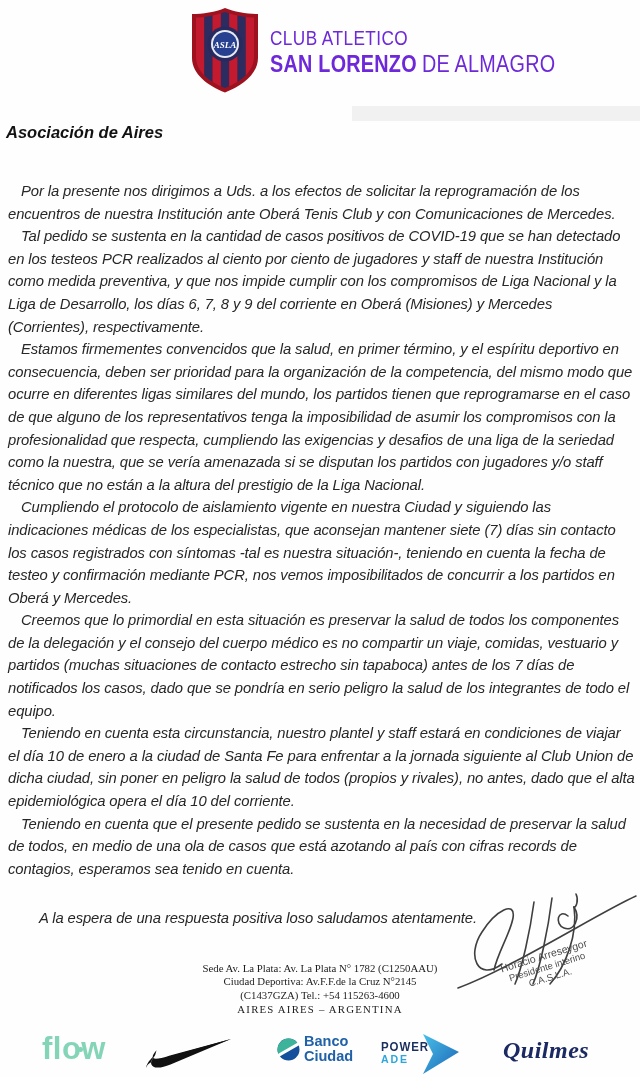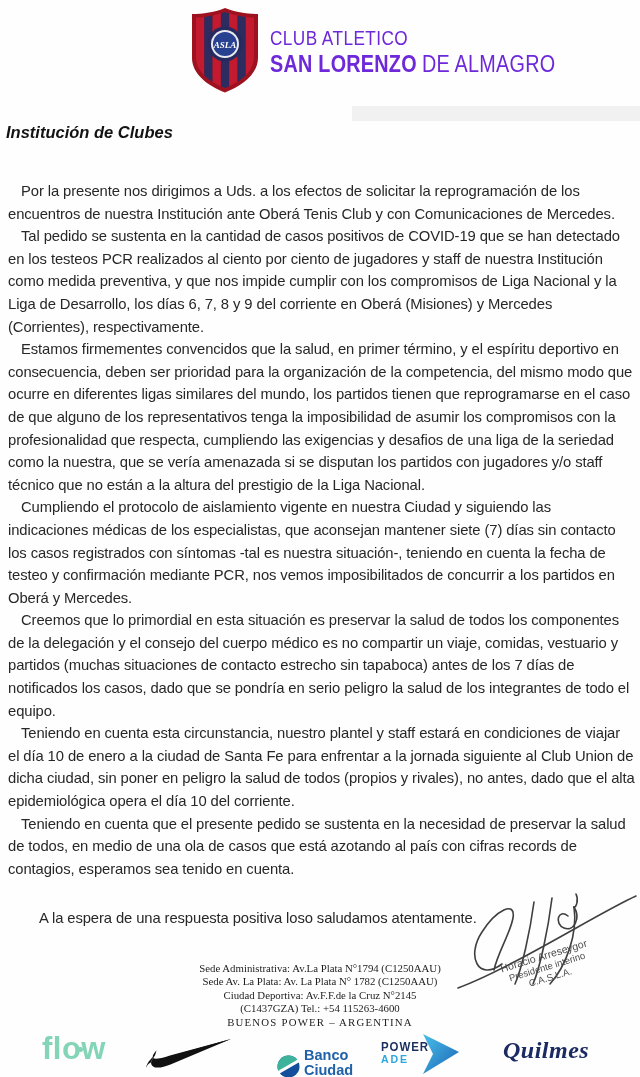--- a/index.html
+++ b/index.html
@@ -21,42 +21,42 @@
                background:#ededed; opacity:.8; }
   .date-line {
     position:absolute; left:334px; top:80px; white-space:nowrap;
     font-style:italic; font-weight:bold; font-size:17px; color:#14171c;
   }
   
   .addressee { position:absolute; left:6px; top:119px;
     font-weight:bold; font-style:italic; font-size:16.5px; line-height:27px; color:#121212; }
   
   .body-text { position:absolute; left:8px; top:180px; width:627px;
-    font-size:14.8px; line-height:22.6px; color:#272727;
+    font-style:italic; font-size:14.8px; line-height:22.6px; color:#272727;
     letter-spacing:-.1px; }
   .body-text p { margin:0; text-indent:13px; }
   .closing { margin-top:27px !important; text-indent:31px !important; }
   
   .signature-wrap { position:absolute; left:448px; top:876px; width:192px; height:150px; }
   .sig-caption { position:absolute; left:34px; top:74px; width:130px;
     transform:rotate(-17deg); transform-origin:center;
     font-size:9.5px; line-height:11px; color:#4c4c4c; text-align:center; }
   .sig-caption .sig-name { font-size:10.5px; }
   
   .footer-address { position:absolute; left:0; top:962px; width:640px; text-align:center;
     font-family:"Liberation Serif", serif; font-size:10.8px; line-height:13.4px; color:#1c1c1c; }
   .footer-address div:last-child { letter-spacing:1.2px; margin-top:.5px; }
   
   .sponsors { position:absolute; left:0; top:1031px; width:640px; height:46px; }
   .logo-flow { position:absolute; left:42px; top:0px; font-size:31px; font-weight:bold;
     letter-spacing:.5px; color:#84d5b7; }
   .flow-dot { position:absolute; left:36px; top:16px; width:4.5px; height:4.5px;
     border-radius:50%; background:#84d5b7; }
   .logo-nike { position:absolute; left:146px; top:7px; }
-  .logo-banco { position:absolute; left:277px; top:3px; display:flex; align-items:flex-end;margin-top:14px; }
+  .logo-banco { position:absolute; left:277px; top:3px; display:flex; align-items:center; }
   .banco-text { margin-left:4px; font-size:14.5px; line-height:15px; font-weight:bold; color:#2061a8; }
   .logo-powerade { position:absolute; left:381px; top:3px; width:78px; height:40px; }
   .pw-top { position:absolute; left:0; top:6px; font-size:12.5px; font-weight:bold;
     letter-spacing:1px; color:#1b2f5e; transform:scaleX(.92); transform-origin:left; }
   .pw-bottom { position:absolute; left:0; top:19px; font-size:11.5px; font-weight:bold;
     letter-spacing:2px; color:#2ba7dd; transform:scaleX(.92); transform-origin:left; }
   .pw-arrow { position:absolute; left:34px; top:-2px; }
   .logo-quilmes { position:absolute; left:503px; top:6px;
     font-family:"Liberation Serif", serif; font-style:italic; font-weight:bold;
     font-size:24px; color:#1c2a63; letter-spacing:.5px; }
@@ -94,21 +94,21 @@
 
   <div class="wordmark">
     <span class="wm-line1">CLUB ATLETICO</span>
     <span class="wm-line2">
       <span class="wm-bold">SAN LORENZO</span><span class="wm-light">DE ALMAGRO</span>
     </span>
   </div>
 
 
   <div class="addressee">
-    <div>Institución de Clubes</div>
+    <div>Asociación de Aires</div>
   </div>
 
   <div class="body-text">
     <p>Por la presente nos dirigimos a Uds. a los efectos de solicitar la reprogramación de los encuentros de nuestra Institución ante Oberá Tenis Club y con Comunicaciones de Mercedes.</p>
     <p>Tal pedido se sustenta en la cantidad de casos positivos de COVID-19 que se han detectado en los testeos PCR realizados al ciento por ciento de jugadores y staff de nuestra Institución como medida preventiva, y que nos impide cumplir con los compromisos de Liga Nacional y la Liga de Desarrollo, los días 6, 7, 8 y 9 del corriente en Oberá (Misiones) y Mercedes (Corrientes), respectivamente.</p>
     <p>Estamos firmementes convencidos que la salud, en primer término, y el espíritu deportivo en consecuencia, deben ser prioridad para la organización de la competencia, del mismo modo que ocurre en diferentes ligas similares del mundo, los partidos tienen que reprogramarse en el caso de que alguno de los representativos tenga la imposibilidad de asumir los compromisos con la profesionalidad que respecta, cumpliendo las exigencias y desafios de una liga de la seriedad como la nuestra, que se vería amenazada si se disputan los partidos con jugadores y/o staff técnico que no están a la altura del prestigio de la Liga Nacional.</p>
     <p>Cumpliendo el protocolo de aislamiento vigente en nuestra Ciudad y siguiendo las indicaciones médicas de los especialistas, que aconsejan mantener siete (7) días sin contacto los casos registrados con síntomas -tal es nuestra situación-, teniendo en cuenta la fecha de testeo y confirmación mediante PCR, nos vemos imposibilitados de concurrir a los partidos en Oberá y Mercedes.</p>
     <p>Creemos que lo primordial en esta situación es preservar la salud de todos los componentes de la delegación y el consejo del cuerpo médico es no compartir un viaje, comidas, vestuario y partidos (muchas situaciones de contacto estrecho sin tapaboca) antes de los 7 días de notificados los casos, dado que se pondría en serio peligro la salud de los integrantes de todo el equipo.</p>
     <p>Teniendo en cuenta esta circunstancia, nuestro plantel y staff estará en condiciones de viajar el día 10 de enero a la ciudad de Santa Fe para enfrentar a la jornada siguiente al Club Union de dicha ciudad, sin poner en peligro la salud de todos (propios y rivales), no antes, dado que el alta epidemiológica opera el día 10 del corriente.</p>
     <p>Teniendo en cuenta que el presente pedido se sustenta en la necesidad de preservar la salud de todos, en medio de una ola de casos que está azotando al país con cifras records de contagios, esperamos sea tenido en cuenta.</p>
@@ -126,25 +126,24 @@
       <path d="M128,18 C131,24 128,32 126,31"></path>
     </svg>
     <div class="sig-caption">
       <div class="sig-name">Horacio Arreseygor</div>
       <div>Presidente interino</div>
       <div>C.A.S.L.A.</div>
     </div>
   </div>
 
   <div class="footer-address">
-    <div>Sede Administrativa: Av.La Plata N°1794 (C1250AAU)</div>
     <div>Sede Av. La Plata: Av. La Plata N° 1782 (C1250AAU)</div>
     <div>Ciudad Deportiva: Av.F.F.de la Cruz N°2145</div>
     <div>(C1437GZA) Tel.: +54 115263-4600</div>
-    <div>BUENOS POWER – ARGENTINA</div>
+    <div>AIRES AIRES – ARGENTINA</div>
   </div>
 
   <div class="sponsors">
 
     <div class="logo-flow">
       <span>flow</span>
       <span class="flow-dot"></span>
     </div>
 
     <svg class="logo-nike" width="86" height="30" viewBox="0 0 86 30">

